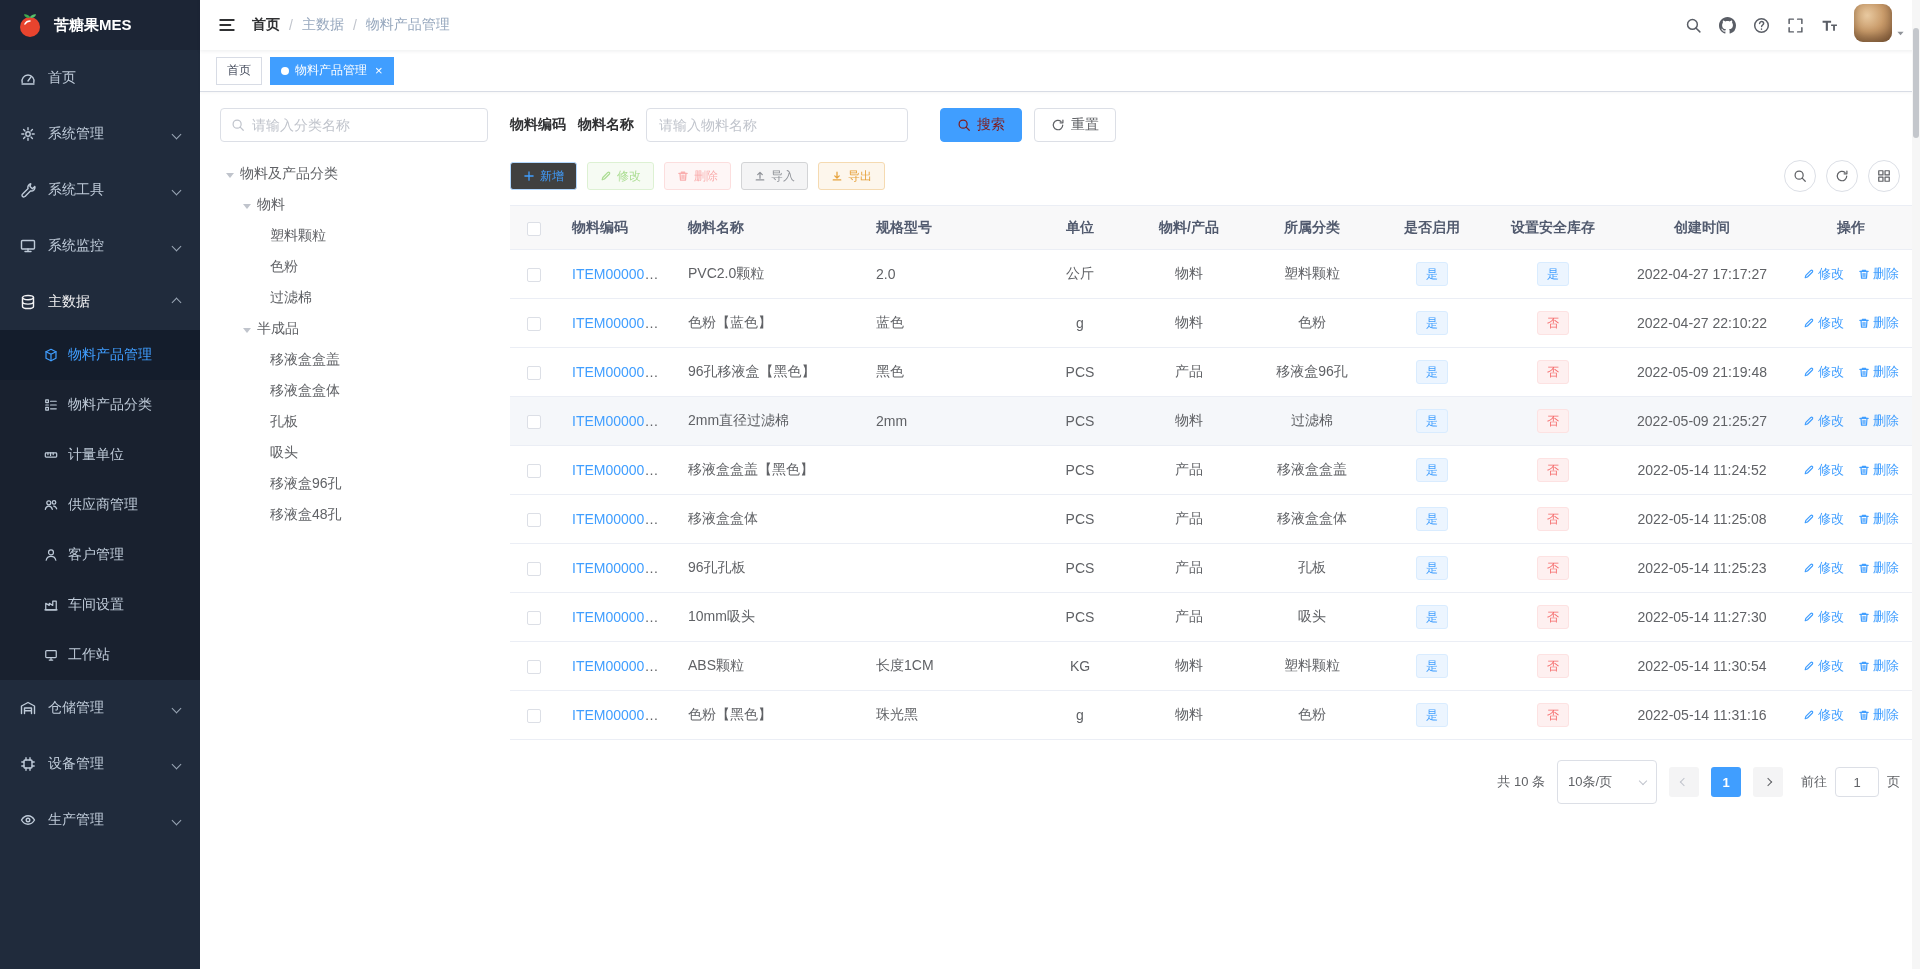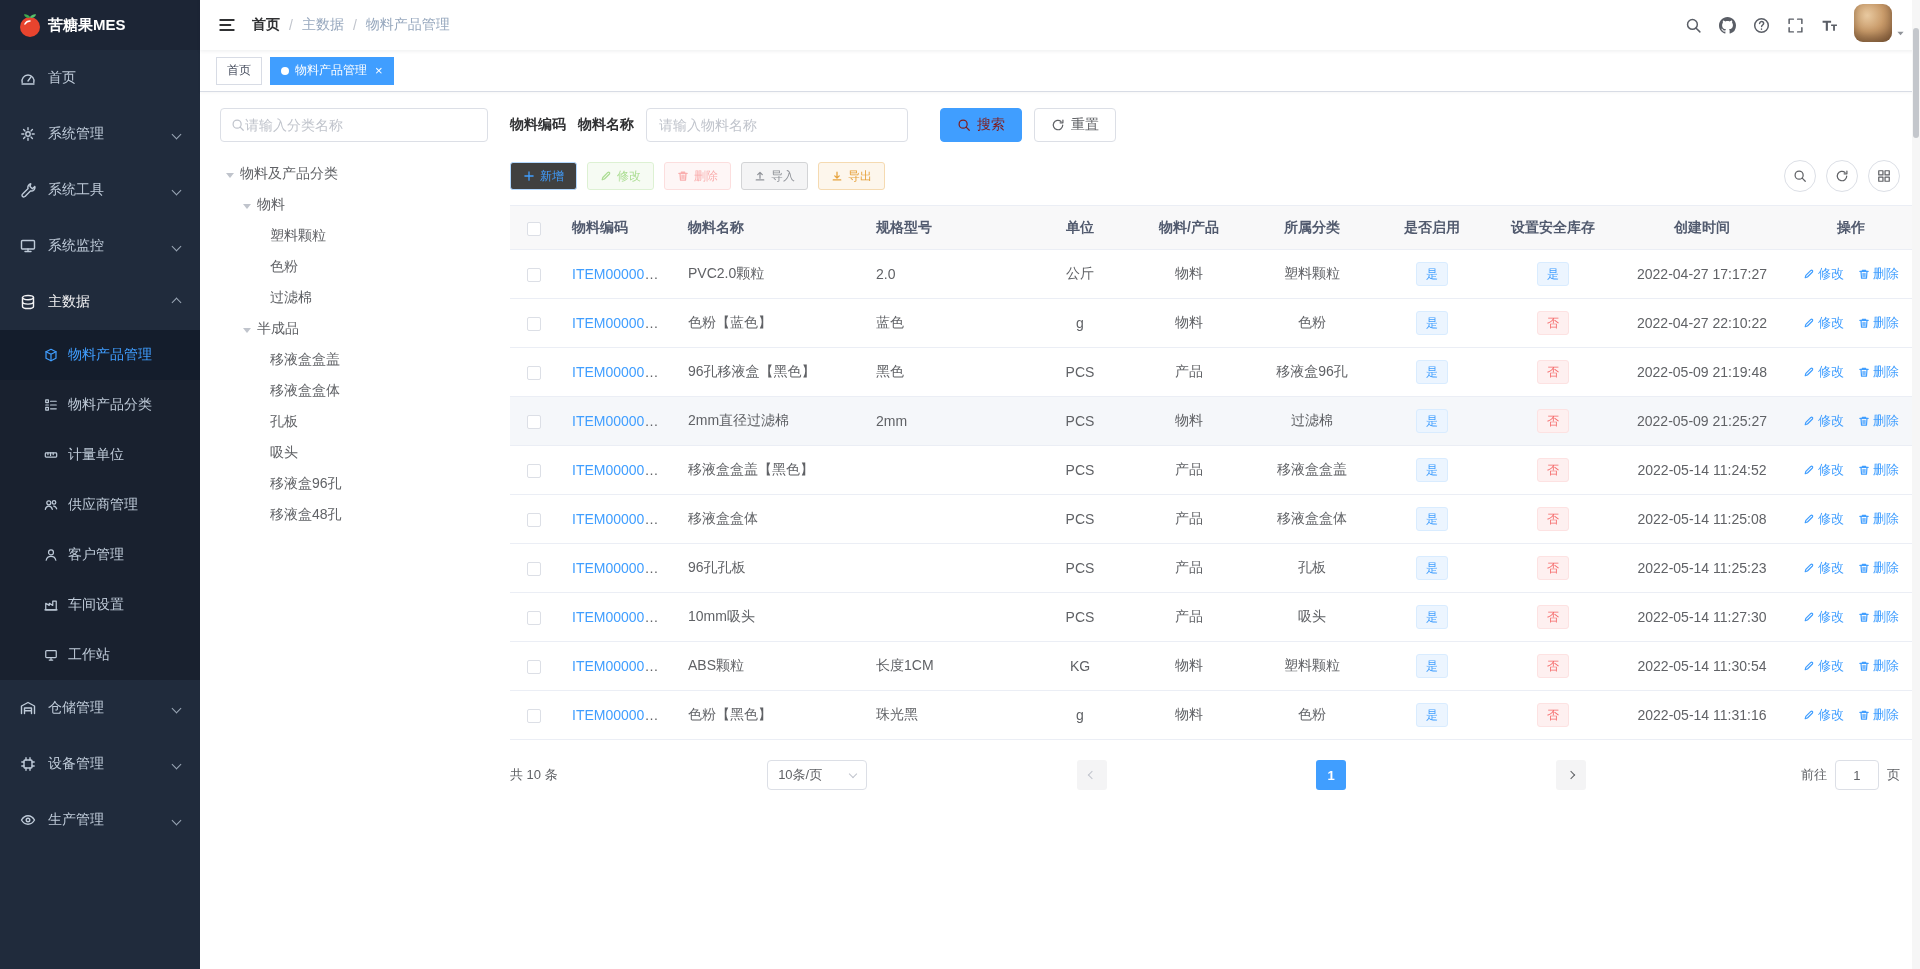--- a/index.html
+++ b/index.html
@@ -11,21 +11,21 @@
   .chev { display:inline-block; width:7px; height:7px; border-right:1.6px solid currentColor; border-bottom:1.6px solid currentColor; }
   .chev.down { transform:rotate(45deg); }
   .chev.up { transform:rotate(-135deg); }
   .chev.left { transform:rotate(135deg); }
   .chev.right { transform:rotate(-45deg); }
 
   .app { display:flex; width:100%; height:100%; }
 
   
   .sidebar { width:200px; flex-shrink:0; background:#202b3c; overflow:hidden; }
-  .logo { height:50px; display:flex; align-items:center; padding-left:16px; gap:4px; background:#1c2535; }
+  .logo { height:50px; display:flex; align-items:center; padding-left:16px; gap:10px; background:#1c2535; }
   .logo-badge { width:28px; height:28px; flex-shrink:0; }
   .logo-title { color:#fff; font-size:15px; font-weight:bold; }
   .menu-item { height:56px; display:flex; align-items:center; padding:0 18px 0 20px; gap:12px; font-size:14px; color:#bfcbd9; cursor:pointer; }
   .menu-item.expanded { color:#f4f4f5; }
   .menu-item .mi-label { flex:1; }
   .menu-item .sb-arrow { color:#9aa7b6; margin-right:2px; }
   .submenu { background:#19212f; }
   .submenu-item { height:50px; display:flex; align-items:center; padding-left:44px; gap:10px; font-size:14px; color:#bfcbd9; cursor:pointer; }
   .submenu-item .ic { width:14px; height:14px; }
   .submenu-item.active { color:#409eff; background:#141d2c; }
@@ -51,21 +51,21 @@
   .tags-bar { height:42px; background:#fff; border-bottom:1px solid #d8dce5; box-shadow:0 1px 3px 0 rgba(0,0,0,.04); display:flex; align-items:center; gap:8px; padding:0 16px; position:relative; z-index:2; }
   .tag-tab { height:28px; display:flex; align-items:center; gap:6px; padding:0 10px; border:1px solid #d8dce5; background:#fff; color:#495060; font-size:12px; cursor:pointer; }
   .tag-tab.active { background:#409eff; border-color:#409eff; color:#fff; }
   .tab-dot { width:8px; height:8px; border-radius:50%; background:#fff; }
   .tab-close { font-size:13px; line-height:1; margin-left:2px; }
 
   .content { flex:1; display:flex; gap:22px; padding:16px 20px 0 20px; background:#fff; overflow:hidden; }
 
   
   .tree-panel { width:268px; flex-shrink:0; }
-  .tree-search { height:34px; border:1px solid #dcdfe6; border-radius:4px; display:flex; align-items:center; padding:0 10px; color:#c0c4cc; background:#fff; }
+  .tree-search { height:34px; border:1px solid #dcdfe6; border-radius:4px; display:flex; align-items:center; gap:7px; padding:0 10px; color:#c0c4cc; background:#fff; }
   .tree-search .ic { width:14px; height:14px; }
   .tree-search input { border:none; outline:none; flex:1; font-size:14px; color:#606266; font-family:inherit; }
   .tree-search input::placeholder { color:#c0c4cc; }
   .tree { margin-top:16px; }
   .tree-node { height:31px; display:flex; align-items:center; font-size:14px; color:#606266; cursor:pointer; }
   .tcaret { width:0; height:0; border:4px solid transparent; border-top:5px solid #c0c4cc; border-bottom:0; margin:3px 6px 0 0; }
   .tspacer { width:10px; flex-shrink:0; }
 
   
   .table-panel { flex:1; min-width:0; }
@@ -99,22 +99,22 @@
   .c { text-align:center; }
   tr.hover { background:#f5f7fa; }
   .checkbox { display:inline-block; width:14px; height:14px; border:1px solid #dcdfe6; border-radius:2px; background:#fff; vertical-align:middle; cursor:pointer; }
   .code-link { color:#409eff; text-decoration:none; cursor:pointer; }
   .tag { display:inline-block; padding:0 9px; height:24px; line-height:22px; border-radius:3px; font-size:12px; border:1px solid; }
   .tag-blue { color:#409eff; background:#ecf5ff; border-color:#d9ecff; }
   .tag-red  { color:#f56c6c; background:#fef0f0; border-color:#fde2e2; }
   .op { color:#409eff; font-size:13px; display:inline-flex; align-items:center; gap:3px; margin:0 7px; cursor:pointer; text-decoration:none; }
   .op .ic { width:12px; height:12px; stroke-width:1.6; }
 
-  .pagination { display:flex; align-items:center; justify-content:space-between; gap:12px; margin-top:20px; font-size:13px; color:#606266; }
-  .pg-select { width:100px; height:30px; border:1px solid #dcdfe6; border-radius:4px; display:flex; align-items:center; justify-content:space-between; padding:0 10px; color:#606266; cursor:pointer; background:#fff; }
+  .pagination { display:flex; align-items:center; justify-content:flex-end; gap:12px; margin-top:20px; font-size:13px; color:#606266; }
+  .pg-select { width:100px; height:44px; border:1px solid #dcdfe6; border-radius:4px; display:flex; align-items:center; justify-content:space-between; padding:0 10px; color:#606266; cursor:pointer; background:#fff; }
   .pg-select .chev { width:6px; height:6px; color:#c0c4cc; margin-top:-2px; }
   .pg-btn { min-width:30px; height:30px; background:#f4f4f5; border-radius:3px; display:flex; align-items:center; justify-content:center; color:#606266; cursor:pointer; }
   .pg-btn .chev { width:6px; height:6px; }
   .pg-btn.dim { color:#c0c4cc; }
   .pg-num { min-width:30px; height:30px; border-radius:3px; display:flex; align-items:center; justify-content:center; background:#409eff; color:#fff; font-weight:700; cursor:pointer; }
   .pg-goto { display:flex; align-items:center; gap:8px; margin-left:6px; }
   .pg-goto input { width:44px; height:30px; border:1px solid #dcdfe6; border-radius:4px; text-align:center; font-size:13px; color:#606266; outline:none; font-family:inherit; }
 
   .page-scrollbar { position:fixed; right:0; top:0; width:8px; height:100%; background:#f6f6f6; z-index:9; }
   .page-scroll-thumb { position:absolute; top:28px; left:1px; width:6px; height:110px; background:#c4c7cc; border-radius:3px; }

